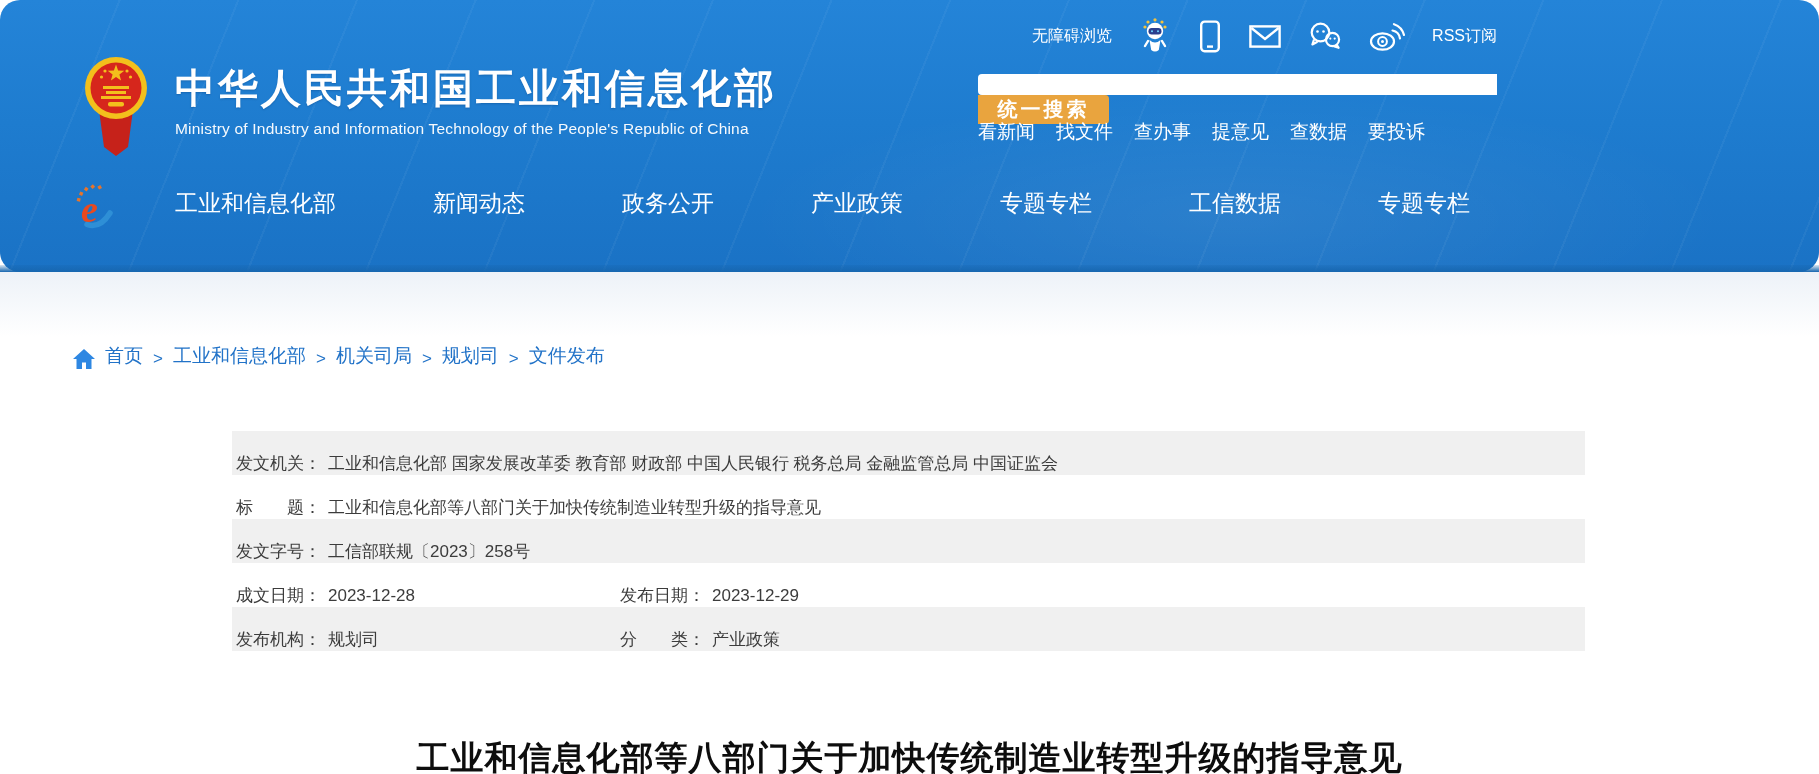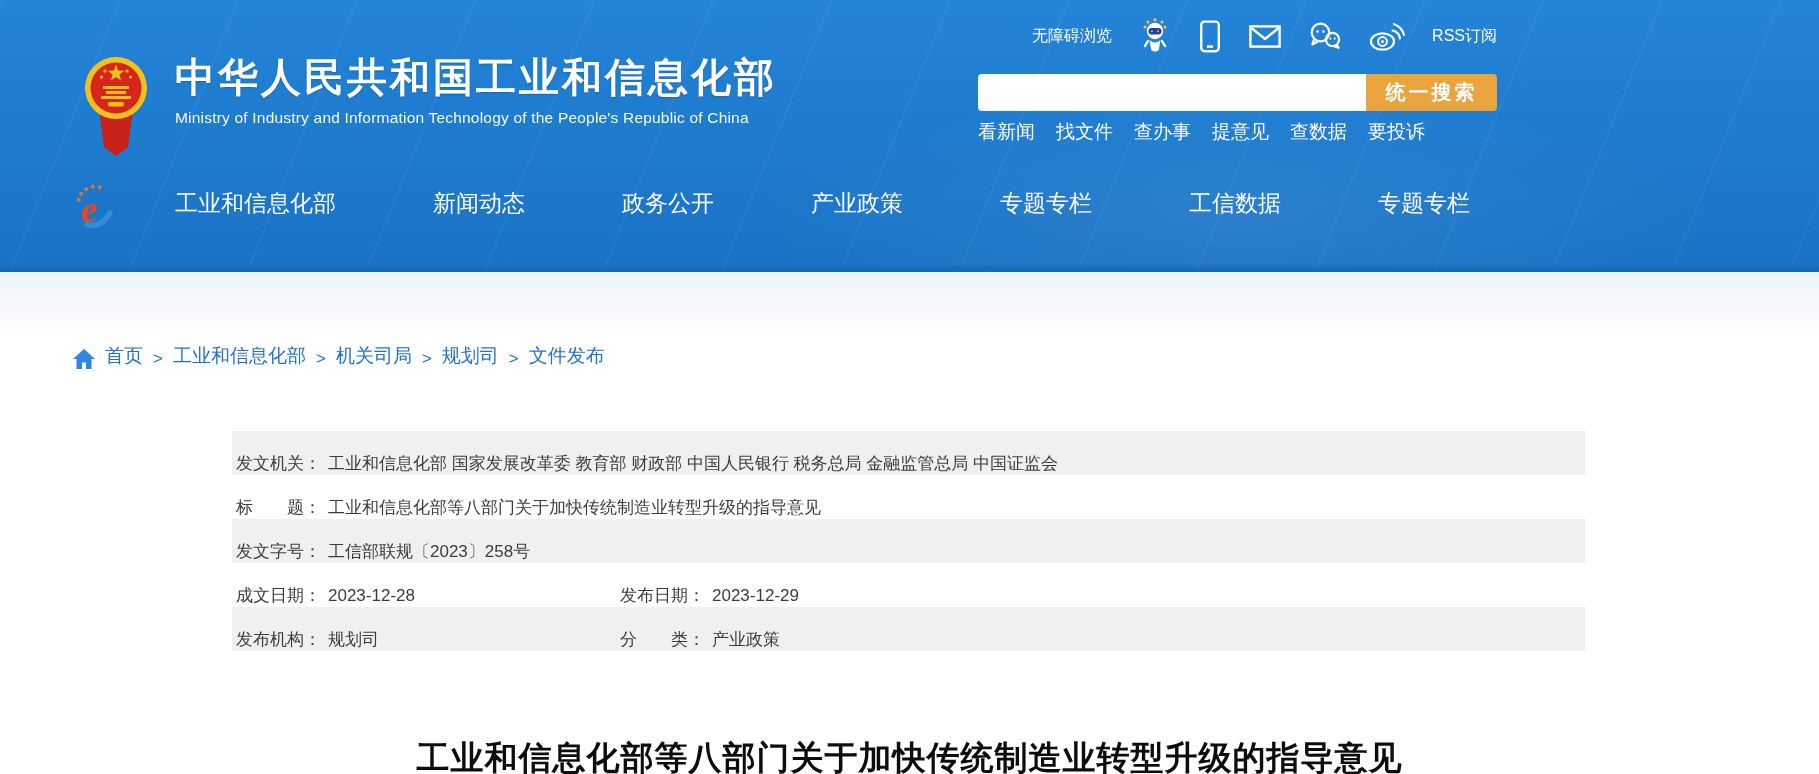--- a/index.html
+++ b/index.html
@@ -1,44 +1,44 @@
 <!DOCTYPE html>
 <html><head>
 <meta charset="utf-8">
 <style>
   html,body{margin:0;padding:0;background:#fff;}
   .page{position:relative;width:1819px;height:774px;overflow:hidden;background:#fff;
         font-family:"Liberation Sans","DejaVu Sans",sans-serif;}
 
   
   .site-header{position:absolute;top:0;left:0;width:100%;height:272px;
-    background:linear-gradient(180deg,#2484d8 0%,#1e7ccf 45%,#1a72c5 100%);}
+    background:linear-gradient(180deg,#2484d8 0%,#1e7ccf 45%,#1a72c5 100%);border-radius:20px;}
   .site-header .texture{position:absolute;inset:0;pointer-events:none;
     background:
       radial-gradient(ellipse 700px 180px at 68% 80%, rgba(255,255,255,.07), rgba(255,255,255,0) 70%),
       repeating-linear-gradient(112deg, rgba(255,255,255,.045) 0 2px, rgba(255,255,255,0) 2px 110px);}
   .header-edge{position:absolute;left:0;bottom:0;width:100%;height:7px;
     background:linear-gradient(180deg,rgba(18,90,160,.15),#1767b0);}
 
   
   .topbar{position:absolute;top:18px;right:322px;display:flex;align-items:center;gap:27px;
     color:#fff;font-size:16px;}
   .topbar a{color:#fff;text-decoration:none;cursor:pointer;white-space:nowrap;}
   .util-icon{display:inline-flex;align-items:center;justify-content:center;cursor:pointer;}
 
   
   .brand{position:absolute;left:84px;top:56px;display:flex;gap:27px;align-items:flex-start;}
-  .brand-text{margin-top:0;color:#fff;}
+  .brand-text{margin-top:11px;color:#fff;}
   .site-title{font-size:40px;font-weight:bold;letter-spacing:3px;line-height:1.05;
     text-shadow:0 1px 2px rgba(0,40,90,.25);}
   .site-subtitle{margin-top:11px;font-size:15.5px;letter-spacing:.2px;opacity:.96;}
 
   
   .search-area{position:absolute;top:74px;right:322px;width:519px;}
-  .search-row{display:flex;height:37px;}
+  .search-row{display:flex;height:37px;flex-direction:column;}
   .search-row input{flex:1;border:none;outline:none;border-radius:4px 0 0 4px;
     font-size:18px;padding:0 12px;background:#fff;}
   .search-row button{width:131px;background:#e9a43e;color:#fff;border:none;cursor:pointer;
     font-size:20px;font-weight:bold;letter-spacing:3px;border-radius:0 4px 4px 0;
     font-family:inherit;}
   .quick-links{display:flex;gap:21px;margin-top:8px;font-size:19px;}
   .quick-links a{color:#fff;text-decoration:none;cursor:pointer;white-space:nowrap;}
 
   
   .main-nav{position:absolute;top:176px;left:0;width:100%;height:62px;}

